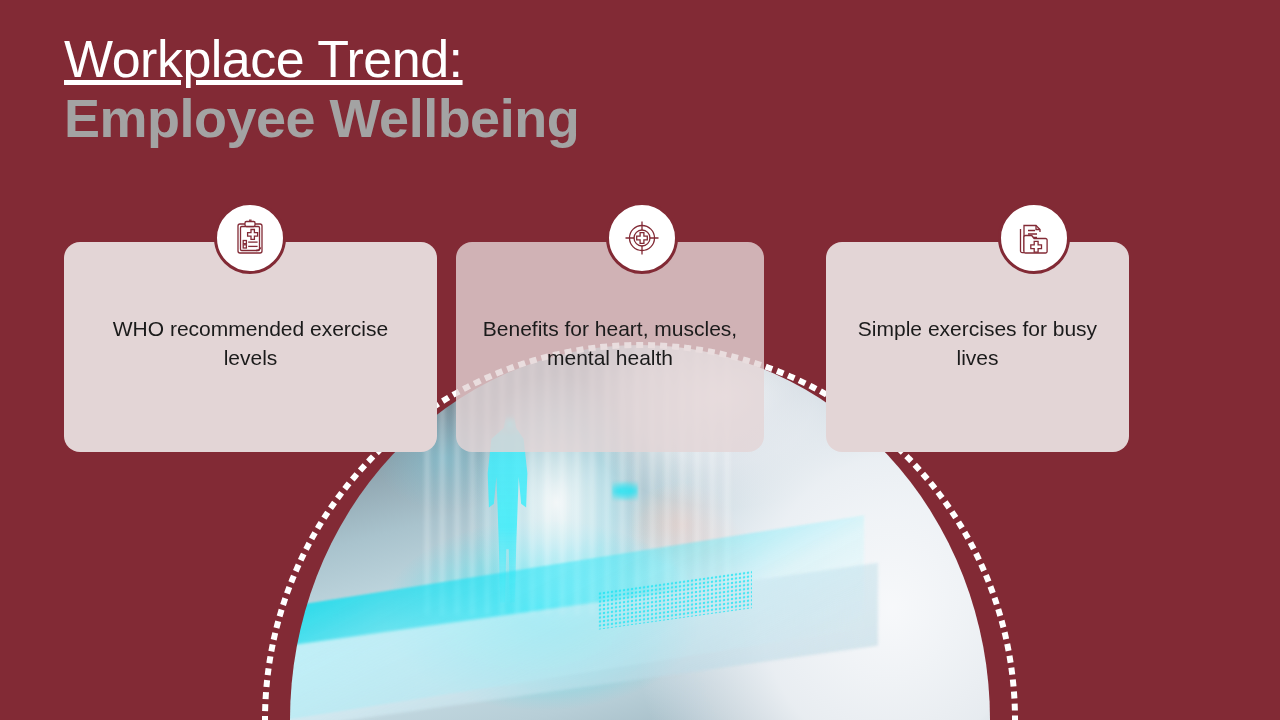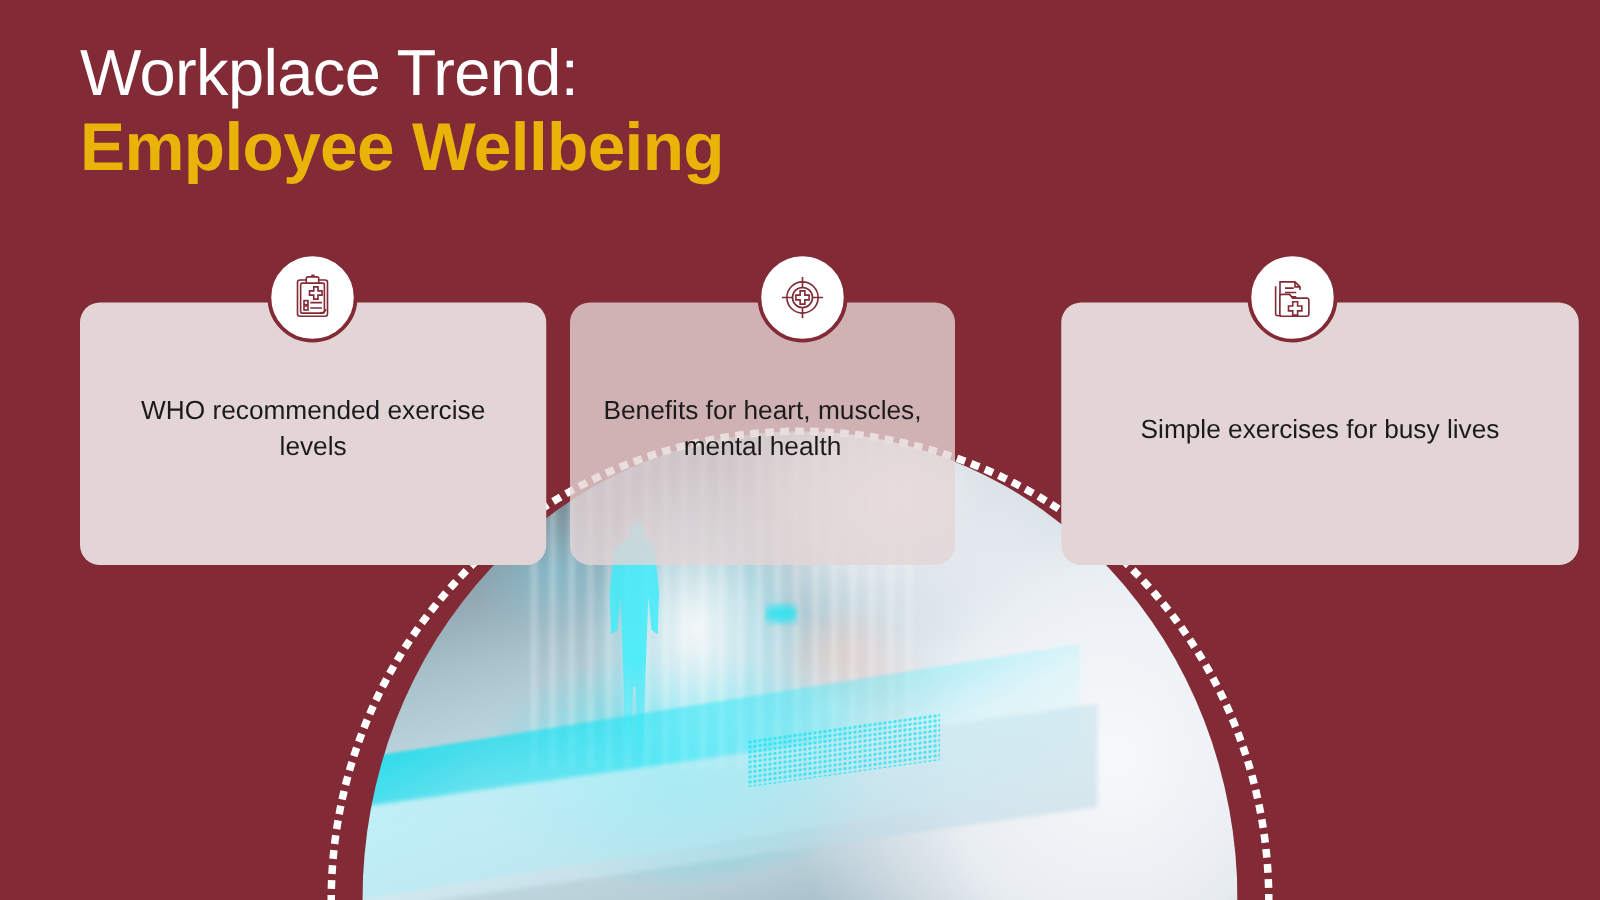--- a/index.html
+++ b/index.html
@@ -21,25 +21,26 @@
     left:64px; top:30px;
     z-index:40;
   }
   .title-line1 {
     font-size:52px;
     font-weight:400;
     color:#FFFFFF;
     letter-spacing:-0.5px;
     line-height:1.12;
     white-space:nowrap;
+    text-decoration:underline;
   }
   .title-line2 {
     font-size:54px;
     font-weight:700;
-    color:#eab308;
+    color:#a3a3a3;
     letter-spacing:-0.5px;
     line-height:1.12;
     white-space:nowrap;
   }
 
   
   .arch-wrap {
     position:absolute;
     left:290px; top:345px;
     width:700px; height:375px;
@@ -141,21 +142,21 @@
     height:210px;
     border-radius:16px;
     background:#E3D5D6;
     display:flex;
     align-items:center;
     justify-content:center;
     padding:0 26px 0 26px;
   }
   .card.c1 { left:64px;  width:373px; }
   .card.c2 { left:456px; width:308px; background:rgba(227,213,214,0.80); }
-  .card.c3 { left:849px; width:414px; }
+  .card.c3 { left:826px; width:303px; }
   .card-text {
     font-size:21px;
     line-height:1.38;
     color:#1B1B1B;
     text-align:center;
     font-weight:400;
   }
   .card.c1 .card-text, .card.c2 .card-text { margin-top:-6px; }
   .card.c3 .card-text { margin-top:-6px; }
 

